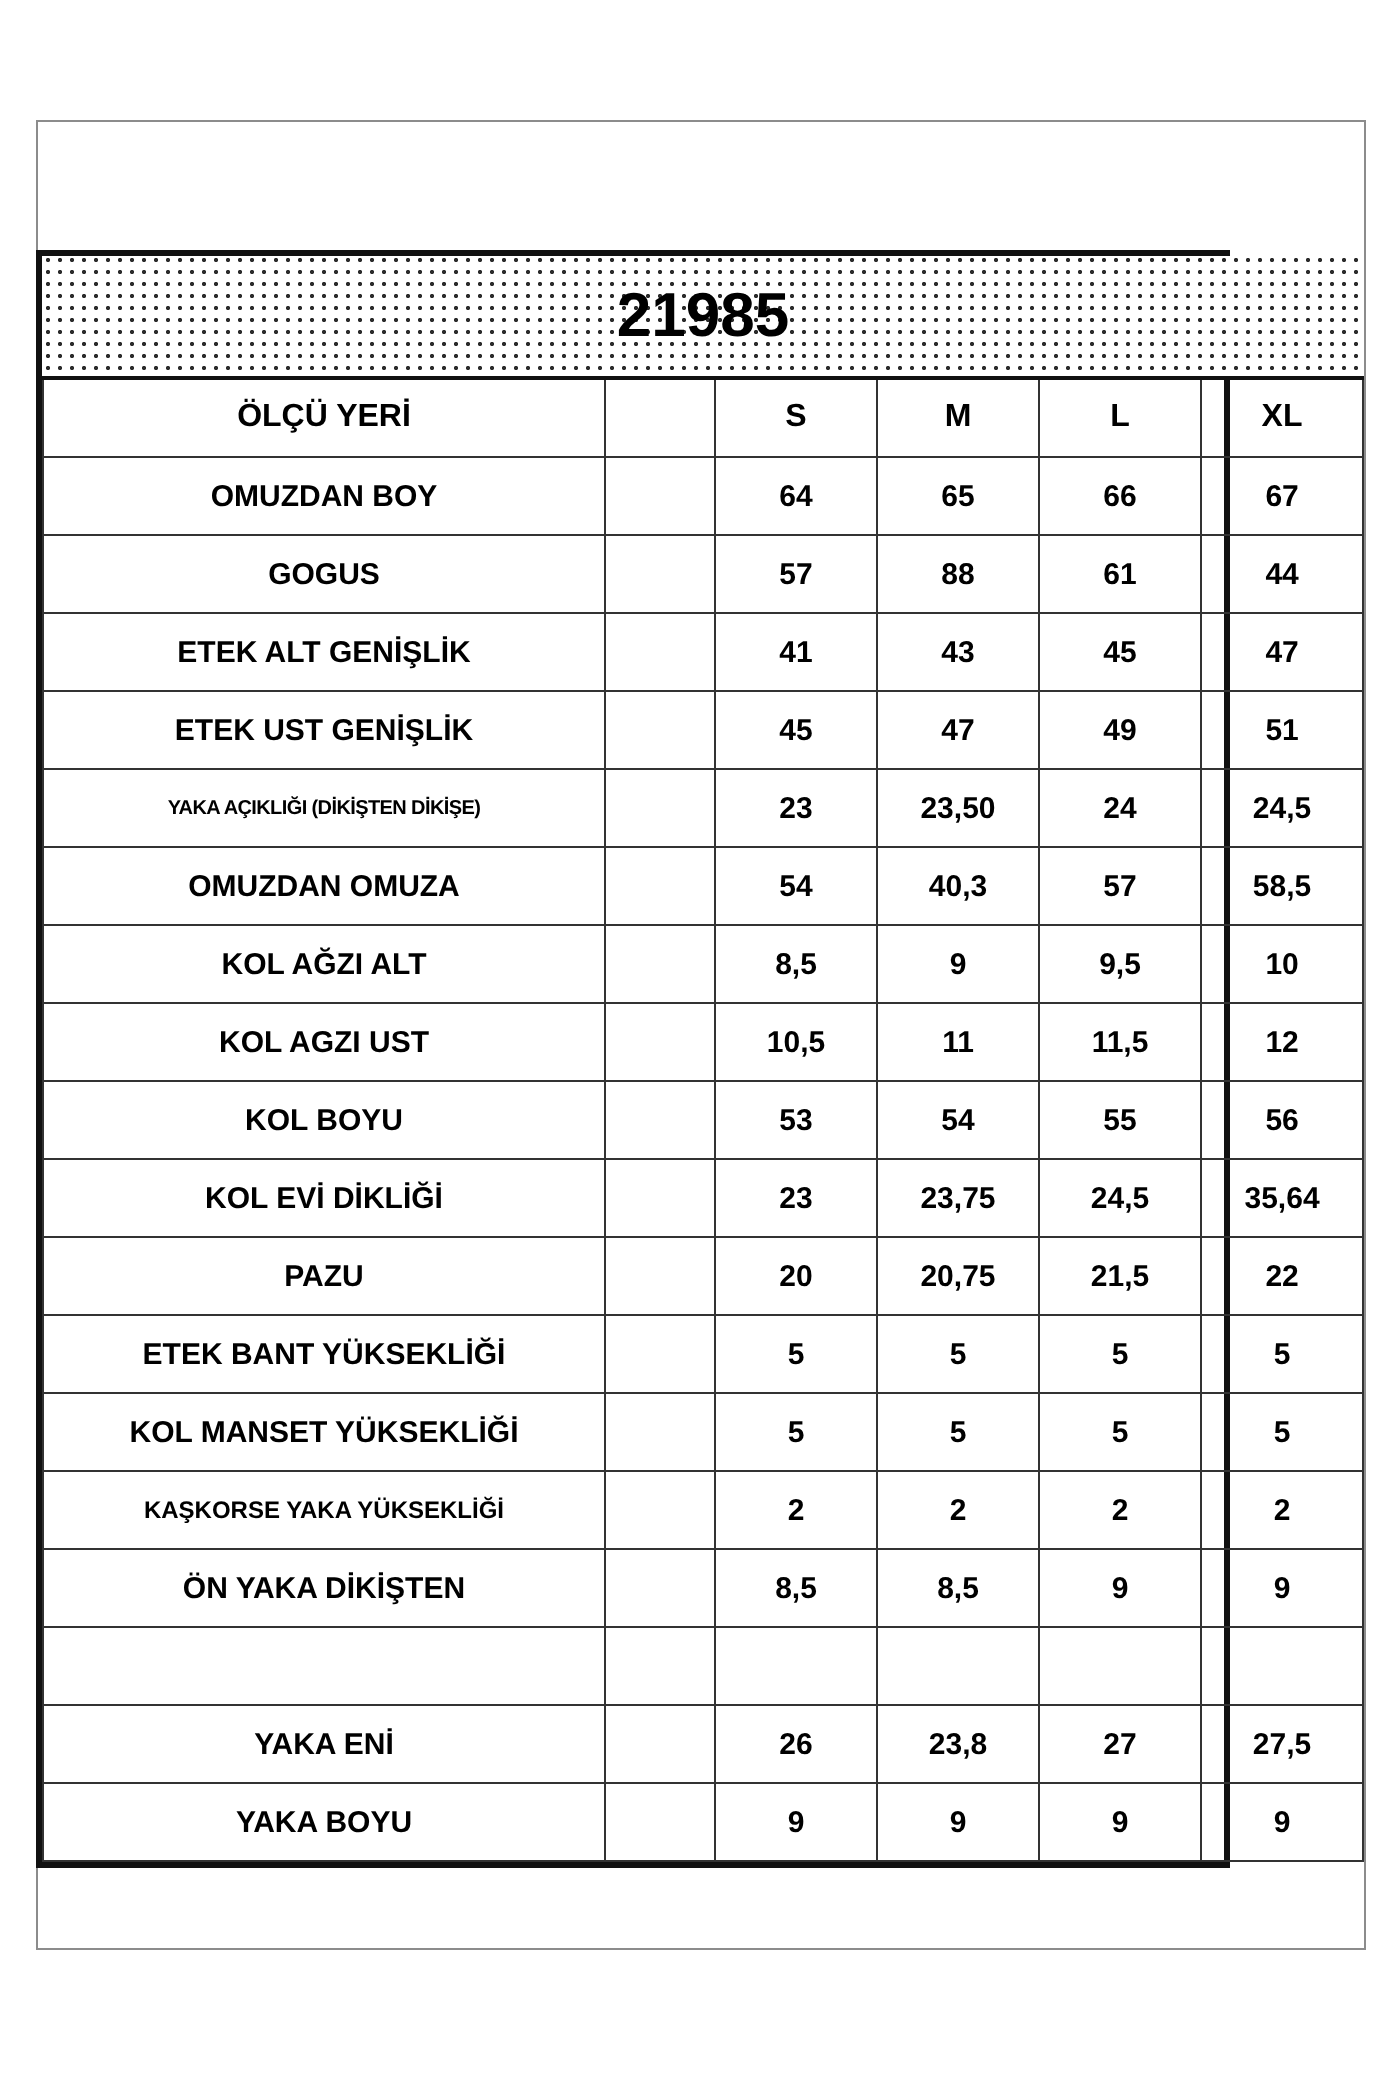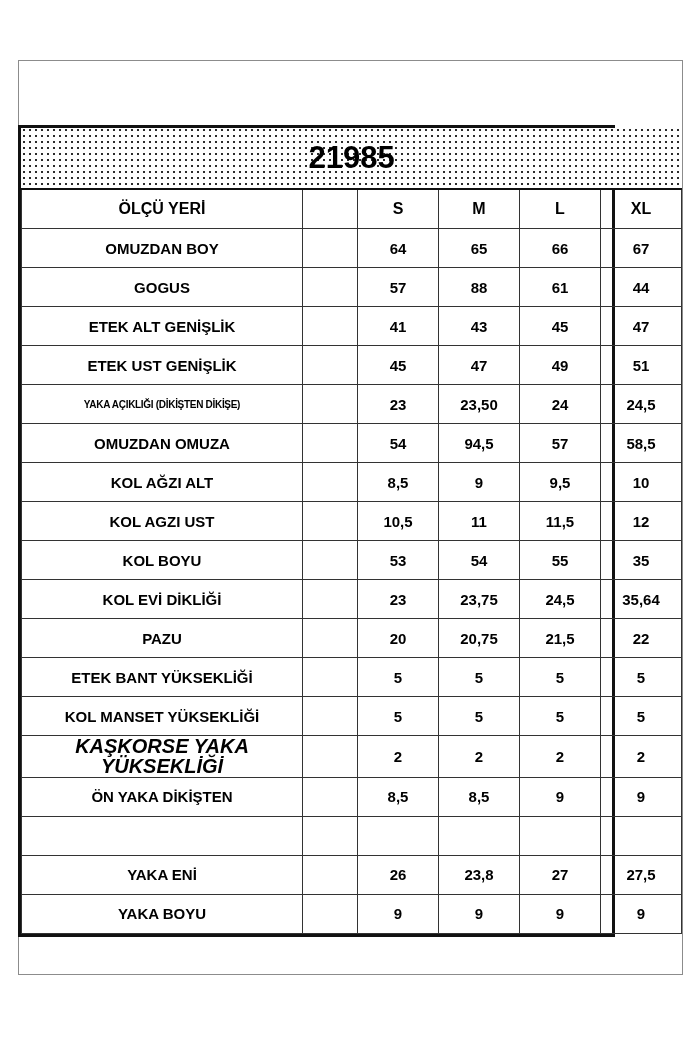--- a/index.html
+++ b/index.html
@@ -100,22 +100,21 @@
 
   
   td.label-cell.condensed {
     font-size: 10px;
     letter-spacing: -0.3px;
   }
   
   td.label-cell.twoline {
     white-space: normal;
     line-height: 1.02;
-    font-size: 20px;
-    font-style: italic;
+    font-size: 12px;
   }
   tr.empty-row td { height: 38px; }
 
   
 </style>
 </head>
 <body>
 
 <div id="sheet-frame">
   <div id="top-blank-band"></div>
@@ -182,21 +181,21 @@
           <td></td>
           <td class="value-cell">23</td>
           <td class="value-cell">23,50</td>
           <td class="value-cell">24</td>
           <td class="value-cell">24,5</td>
         </tr>
         <tr>
           <td class="label-cell">OMUZDAN OMUZA</td>
           <td></td>
           <td class="value-cell">54</td>
-          <td class="value-cell">94,5</td>
+          <td class="value-cell">40,3</td>
           <td class="value-cell">57</td>
           <td class="value-cell">58,5</td>
         </tr>
         <tr>
           <td class="label-cell">KOL AĞZI ALT</td>
           <td></td>
           <td class="value-cell">8,5</td>
           <td class="value-cell">9</td>
           <td class="value-cell">9,5</td>
           <td class="value-cell">10</td>
@@ -208,21 +207,21 @@
           <td class="value-cell">11</td>
           <td class="value-cell">11,5</td>
           <td class="value-cell">12</td>
         </tr>
         <tr>
           <td class="label-cell">KOL BOYU</td>
           <td></td>
           <td class="value-cell">53</td>
           <td class="value-cell">54</td>
           <td class="value-cell">55</td>
-          <td class="value-cell">35</td>
+          <td class="value-cell">56</td>
         </tr>
         <tr>
           <td class="label-cell">KOL EVİ DİKLİĞİ</td>
           <td></td>
           <td class="value-cell">23</td>
           <td class="value-cell">23,75</td>
           <td class="value-cell">24,5</td>
           <td class="value-cell">35,64</td>
         </tr>
         <tr>

